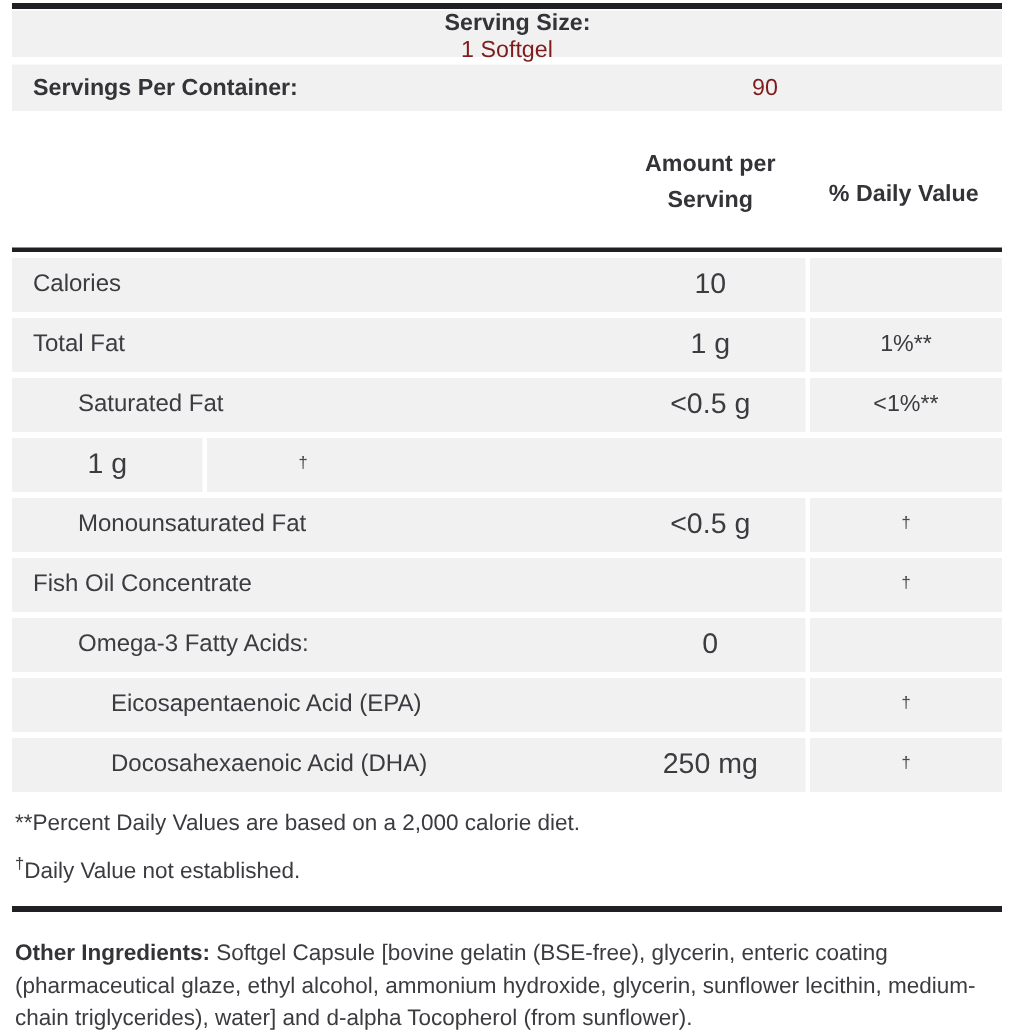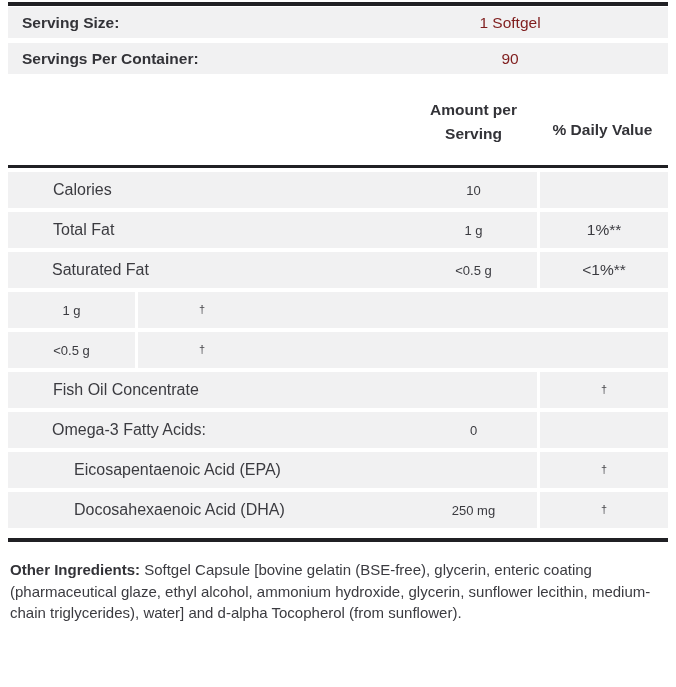--- a/index.html
+++ b/index.html
@@ -19,21 +19,21 @@
   .serving-row{
     display:flex;align-items:center;
     background:#f1f1f2;height:31px;margin:0 8px 5px 8px;
   }
   .serving-row .s-label{
     flex:1;padding-left:14px;font-weight:700;font-size:15.5px;color:#333338;
   }
   .serving-row .s-value{
     width:316px;text-align:center;font-size:15.5px;color:#7f1d1d;
   }
-  .serving-block .serving-row:first-child{margin-top:1px;}
+  .serving-block .serving-row:first-child{margin-top:1px;flex-direction:column;}
 
   
   .tbl-header{
     display:flex;align-items:center;height:86px;margin:0 8px;
   }
   .tbl-header .h-label{flex:1;}
   .h-amount{
     width:127px;text-align:center;font-weight:700;font-size:15.5px;
     color:#333338;line-height:1.55;padding:0 14px;box-sizing:border-box;
   }
@@ -41,24 +41,24 @@
     width:131px;text-align:center;font-weight:700;font-size:15.5px;color:#333338;margin-top:16px;
   }
 
   
   .tbl-body{margin:0 8px;}
   .n-row{
     display:flex;align-items:center;height:36px;margin-top:4px;background:#f1f1f2;
   }
   .n-row:first-child{margin-top:4px;}
   .n-label{flex:1;font-size:16px;color:#3b3b40;}
-  .n-label.lvl0{padding-left:14px;margin-left:31px;}
+  .n-label.lvl0{padding-left:14px;}
   .n-label.lvl1{padding-left:44px;}
   .n-label.lvl2{padding-left:66px;}
-  .n-amount{width:127px;text-align:center;font-size:13px;color:#3b3b40;}
+  .n-amount{width:127px;text-align:center;font-size:19px;color:#3b3b40;}
   .n-dv{
     width:128px;text-align:center;font-size:15.5px;color:#3b3b40;
     border-left:3px solid #fff;align-self:stretch;
     display:flex;align-items:center;justify-content:center;
   }
   .dagger{font-size:11px;color:#47474c;position:relative;top:-1px;}
 
   
   .footnotes{margin:12px 8px 0 10px;}
   .footnote{font-size:15px;color:#3b3b40;margin:0 0 15px 0;}
@@ -118,20 +118,21 @@
     </div>
 
     <div class="n-row">
       <span class="n-amount">1 g</span>
       <span class="n-dv">
           <span class="dagger">†</span>
         </span>
     </div>
 
     <div class="n-row">
+      <span class="n-label lvl1">Monounsaturated Fat</span>
       <span class="n-amount">&lt;0.5 g</span>
       <span class="n-dv">
           <span class="dagger">†</span>
         </span>
     </div>
 
     <div class="n-row">
       <span class="n-label lvl0">Fish Oil Concentrate</span>
       <span class="n-dv">
           <span class="dagger">†</span>
@@ -153,18 +154,22 @@
 
     <div class="n-row">
       <span class="n-label lvl2">Docosahexaenoic Acid (DHA)</span>
       <span class="n-amount">250 mg</span>
       <span class="n-dv">
           <span class="dagger">†</span>
         </span>
     </div>
   </div>
 
+  <div class="footnotes">
+    <p class="footnote">**Percent Daily Values are based on a 2,000 calorie diet.</p>
+    <p class="footnote"><sup>†</sup><span>Daily Value not established.</span></p>
+  </div>
 
   <div class="rule-dark bottom-rule"></div>
 
   <p class="other-ing"><b>Other Ingredients:</b><span> Softgel Capsule [bovine gelatin (BSE-free), glycerin, enteric coating (pharmaceutical glaze, ethyl alcohol, ammonium hydroxide, glycerin, sunflower lecithin, medium-chain triglycerides), water] and d-alpha Tocopherol (from sunflower).</span></p>
 
 </div>
 
 </body></html>

